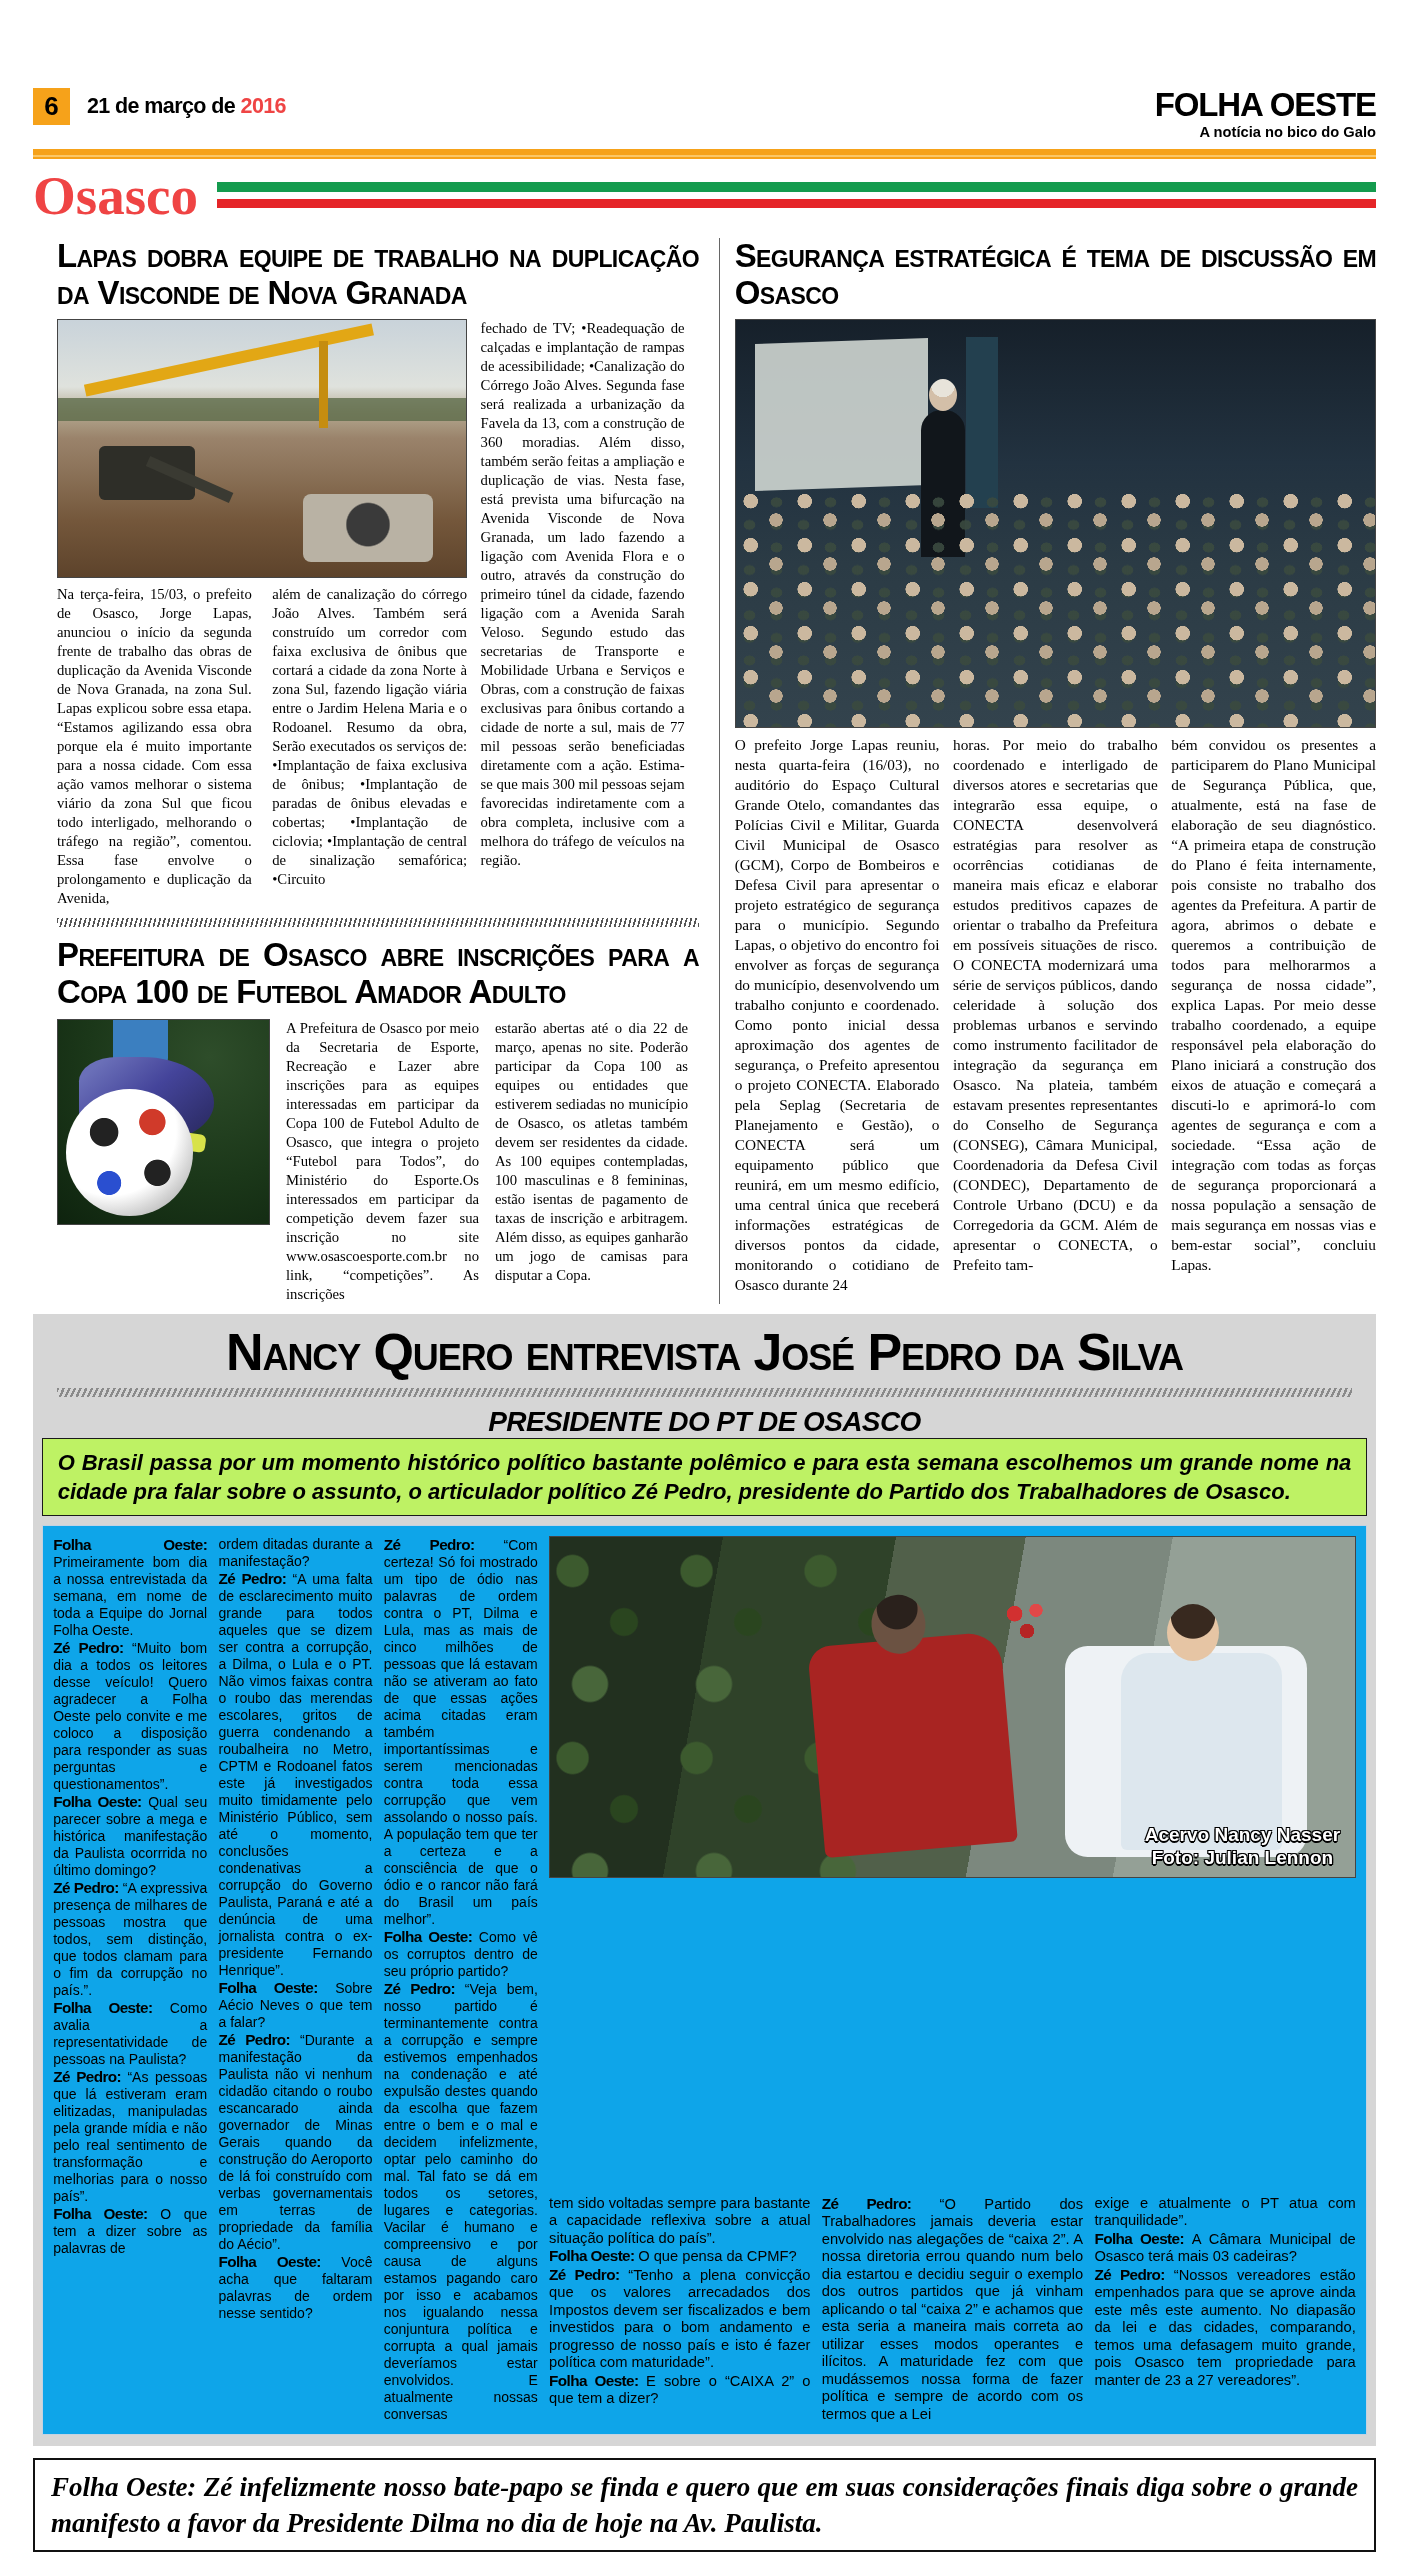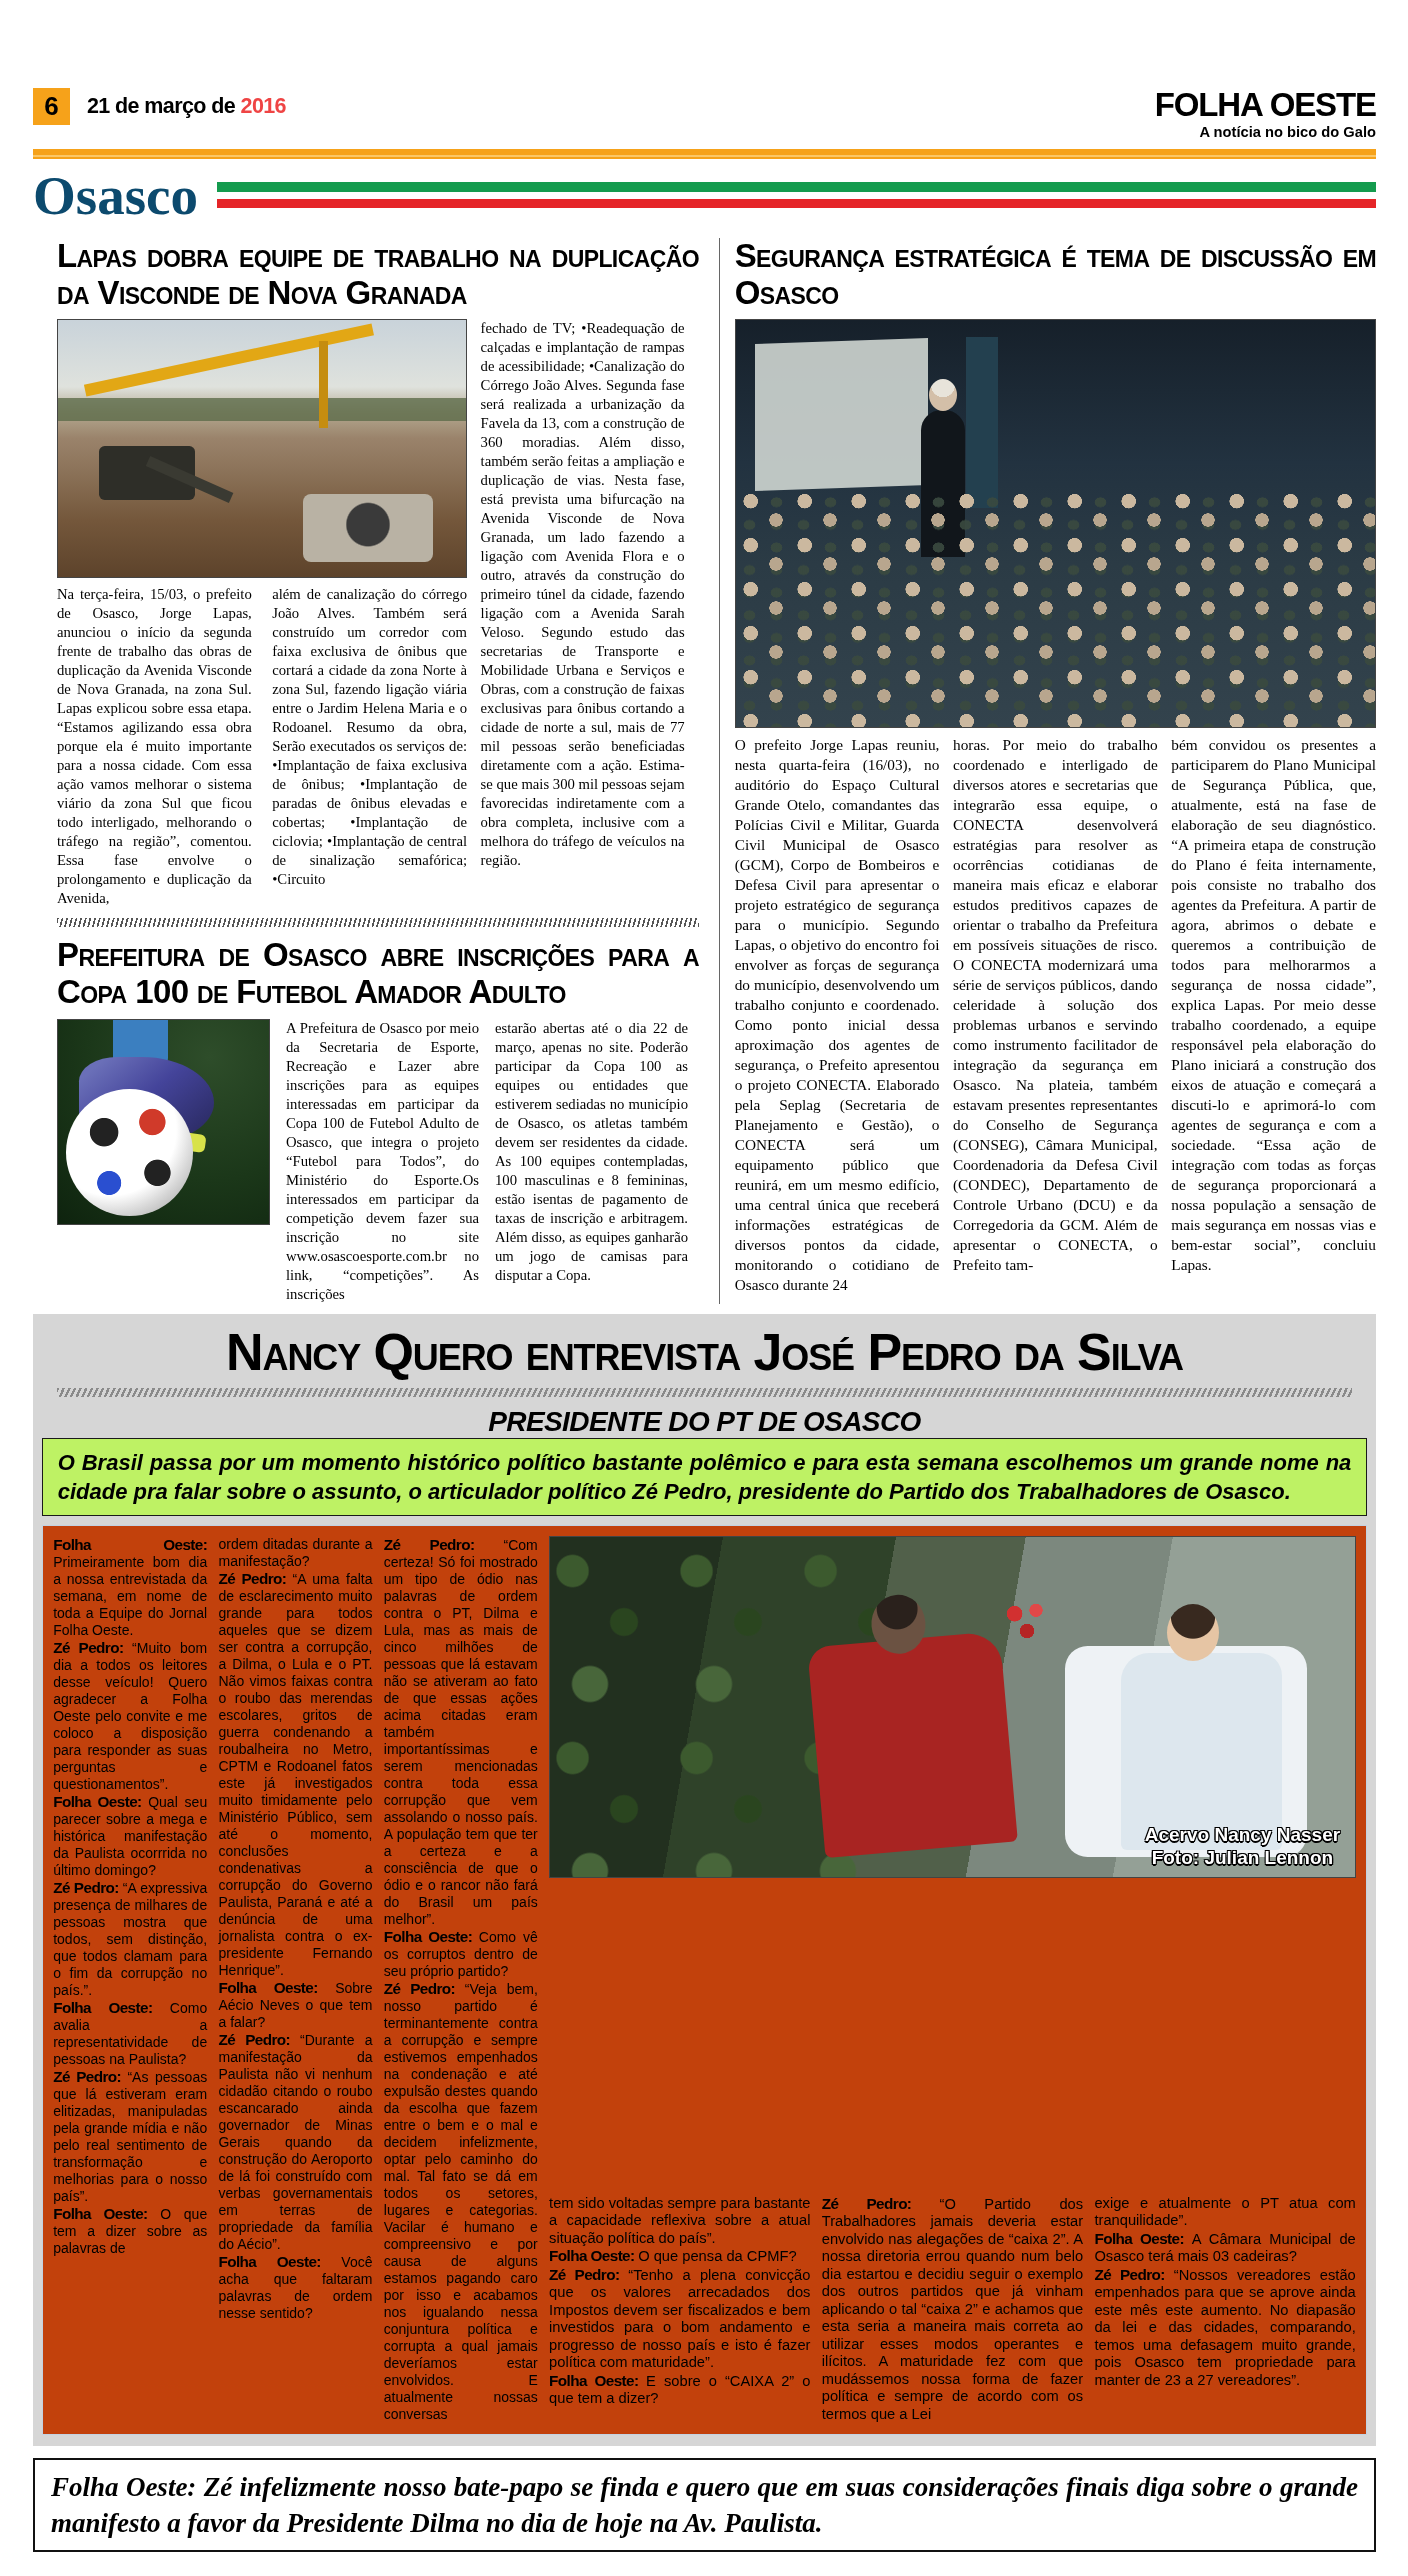--- a/index.html
+++ b/index.html
@@ -13,21 +13,21 @@
   .date{font-size:21.5px;font-weight:bold;margin:5.7px 0 0 17px;letter-spacing:-0.6px;}
   .date .year{color:#ef4444;}
   .masthead{margin-left:auto;text-align:right;}
   .masthead .mtitle{font-size:33px;font-weight:bold;letter-spacing:-1.1px;line-height:1;}
   .masthead .mtag{font-size:14.7px;font-weight:bold;margin-top:3.4px;}
   .accent-bar{height:9.6px;margin-top:9px;
      background:linear-gradient(180deg,#f6a21a 0 55%,#fbc767 55% 75%,#f6a21a 75% 100%);}
 
   
   .section-row{margin-top:8px;display:flex;align-items:center;height:57px;}
-  .section-title{font-family:"Liberation Serif",serif;font-weight:bold;font-size:55px;color:#0c4a6e;line-height:.9;}
+  .section-title{font-family:"Liberation Serif",serif;font-weight:bold;font-size:55px;color:#ef4444;line-height:.9;}
   .section-rules{flex:1;margin-left:19px;}
   .rule-g{height:9.6px;background:#149b4e;margin-bottom:6.8px;}
   .rule-r{height:9.6px;background:#e52528;}
 
   
   .articles{margin-top:13.6px;display:flex;}
   .left-stack{width:642px;border-right:1.7px solid #666;padding-right:20px;margin-left:24px;}
   .right-half{flex:1;padding-left:14.7px;}
   h1.headline{font-size:33px;line-height:1.12;font-weight:bold;font-variant-caps:small-caps;
       letter-spacing:-0.6px;margin:0 0 8px 0;text-align:justify;}
@@ -82,21 +82,21 @@
   .a2-cols .a2col{flex:1;}
 
   
   .interview{margin:10.2px 33px 0;background:#d6d6d6;padding:9px 9px 11.3px;}
   .iv-headline{text-align:center;font-size:52px;font-weight:bold;font-variant-caps:small-caps;
       letter-spacing:-1.1px;line-height:1.02;margin:2.3px 5.7px 0;}
   .iv-hatch{height:9.6px;margin:9px 14.7px;background:repeating-linear-gradient(115deg,#8a8a8a 0 2.3px,#d6d6d6 2.3px 5.1px);}
   .iv-subhead{text-align:center;font-size:28px;font-weight:bold;font-style:italic;letter-spacing:-0.6px;}
   .iv-intro{background:#bef264;border:1.7px solid #1a1a1a;padding:9px 14.7px;
       font-size:22px;font-weight:bold;font-style:italic;line-height:29px;text-align:justify;}
-  .iv-panel{background:#c2410c;border:0.6px solid #c3d2e2;margin-top:9px;padding:10.2px;display:flex;gap:11.3px;}
+  .iv-panel{background:#0ea5e9;border:0.6px solid #c3d2e2;margin-top:9px;padding:10.2px;display:flex;gap:11.3px;}
   .ivcol{font-size:14px;line-height:17px;}
   .ivcol p{margin:0;text-align:justify;}
   .qlabel{font-weight:bold;font-size:15.3px;letter-spacing:-0.6px;}
   .iv-left{width:154px;flex:none;}
   .iv-right{flex:1;display:flex;flex-direction:column;justify-content:space-between;}
   .photo4{height:340px;background:
       linear-gradient(100deg,#22301f 0 20%,#2f4229 20% 40%,#51604a 40% 55%,#7c887e 55% 72%,#94a096 72% 100%);}
   .p4-leaves{position:absolute;top:0;left:0;width:45%;height:100%;
       background-image:radial-gradient(circle 17px at 22.6px 34px,#3c5a2e 90%,transparent),
                        radial-gradient(circle 14.7px at 74px 85px,#2a451f 90%,transparent),

